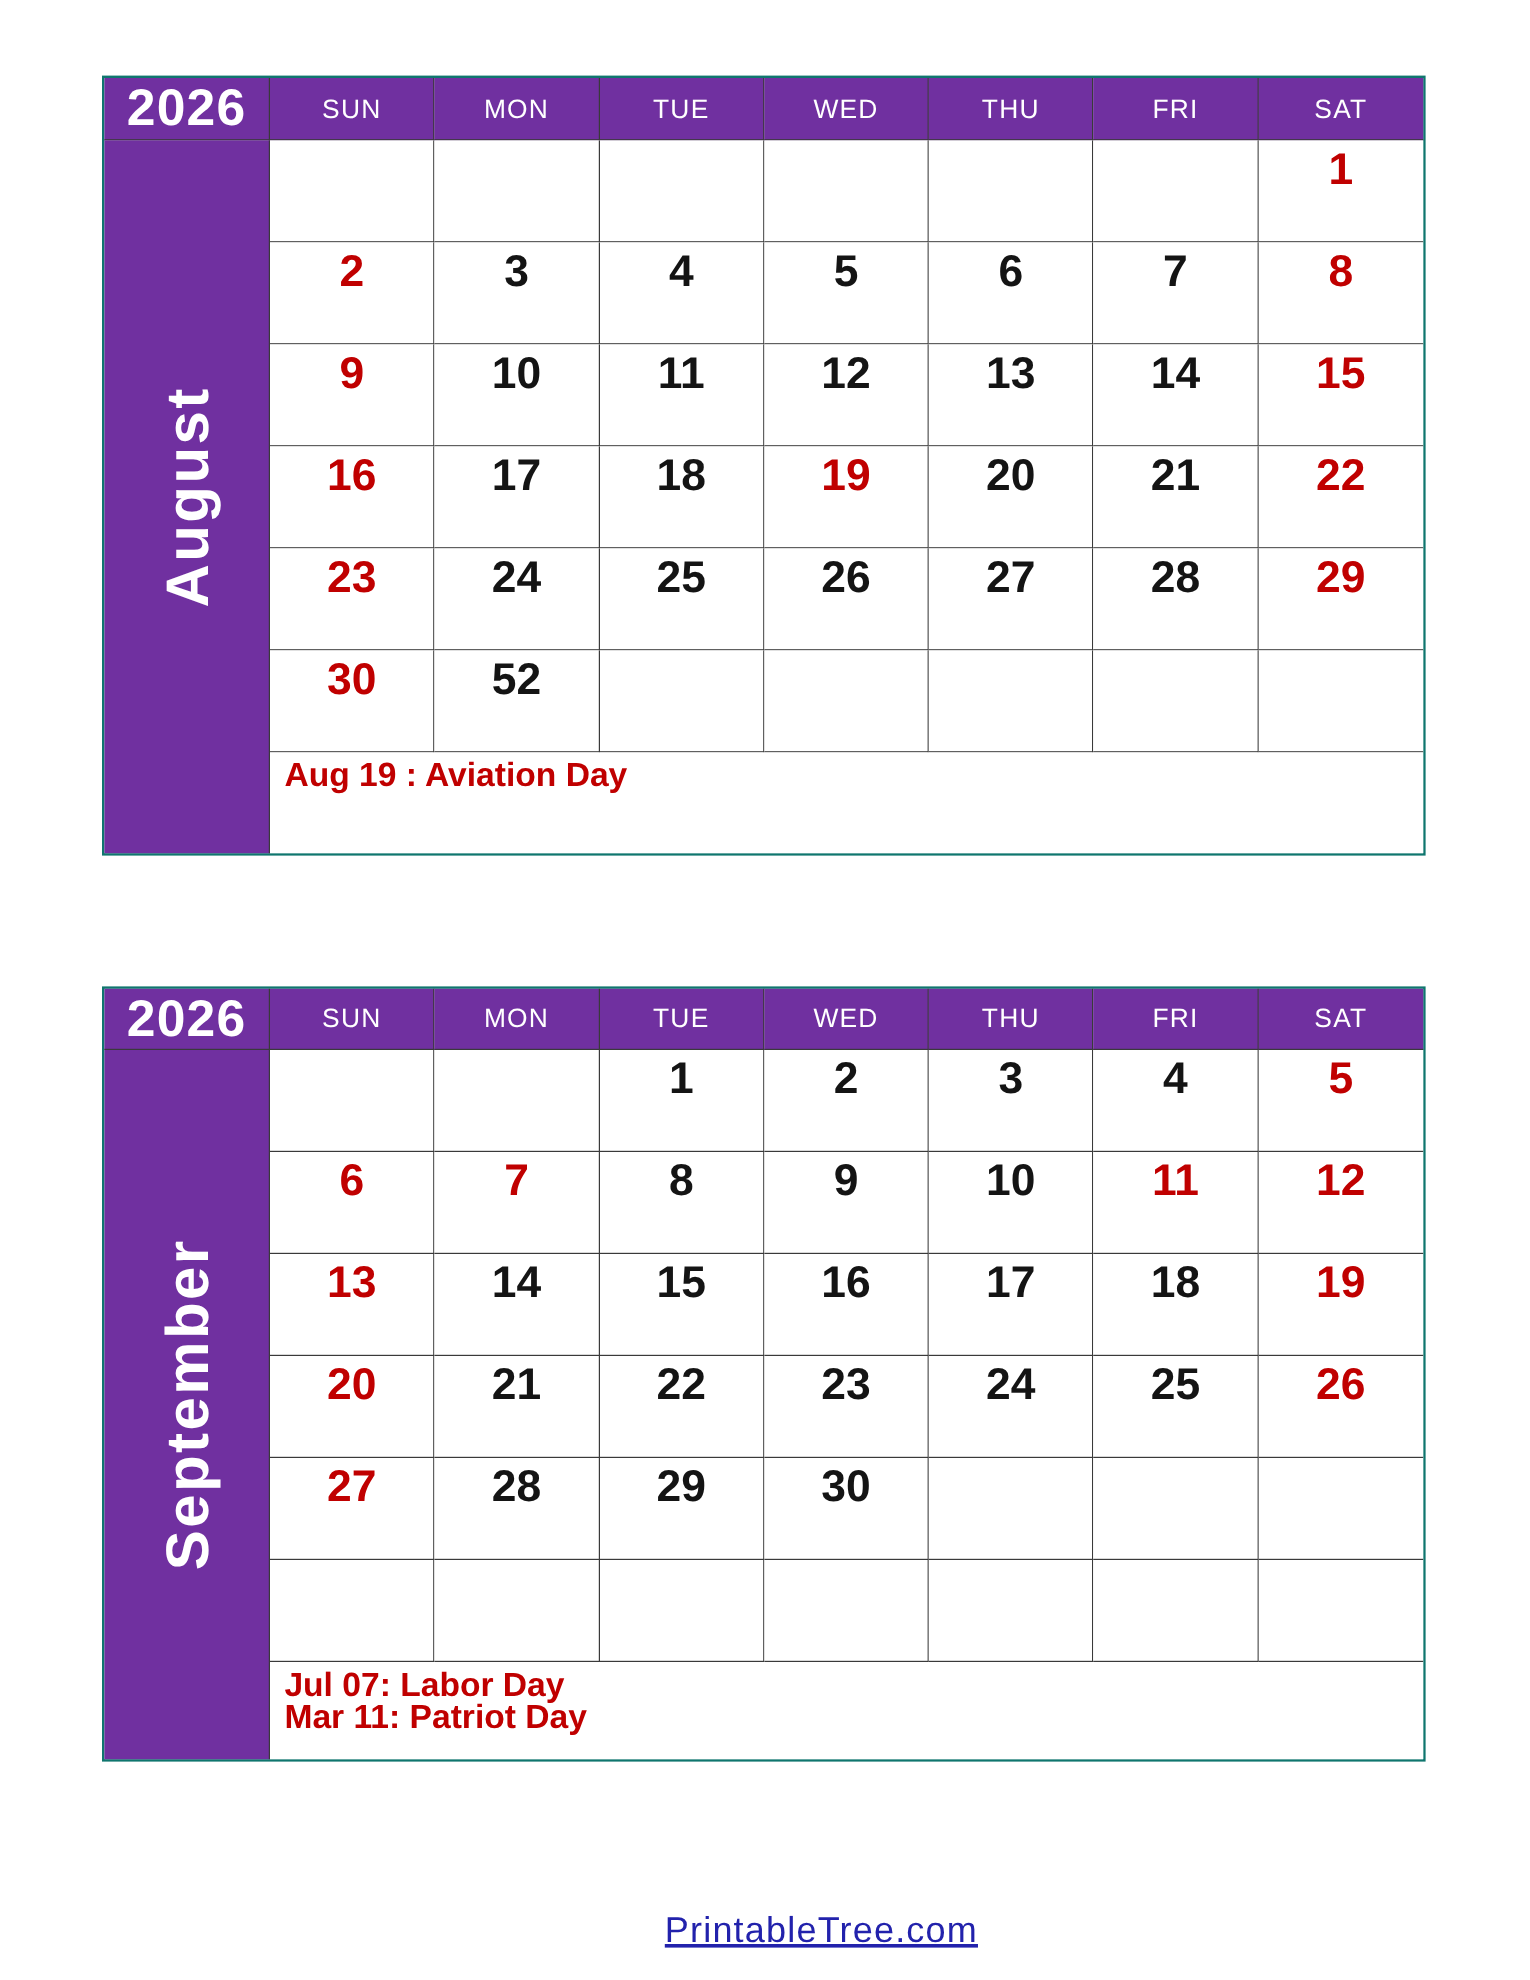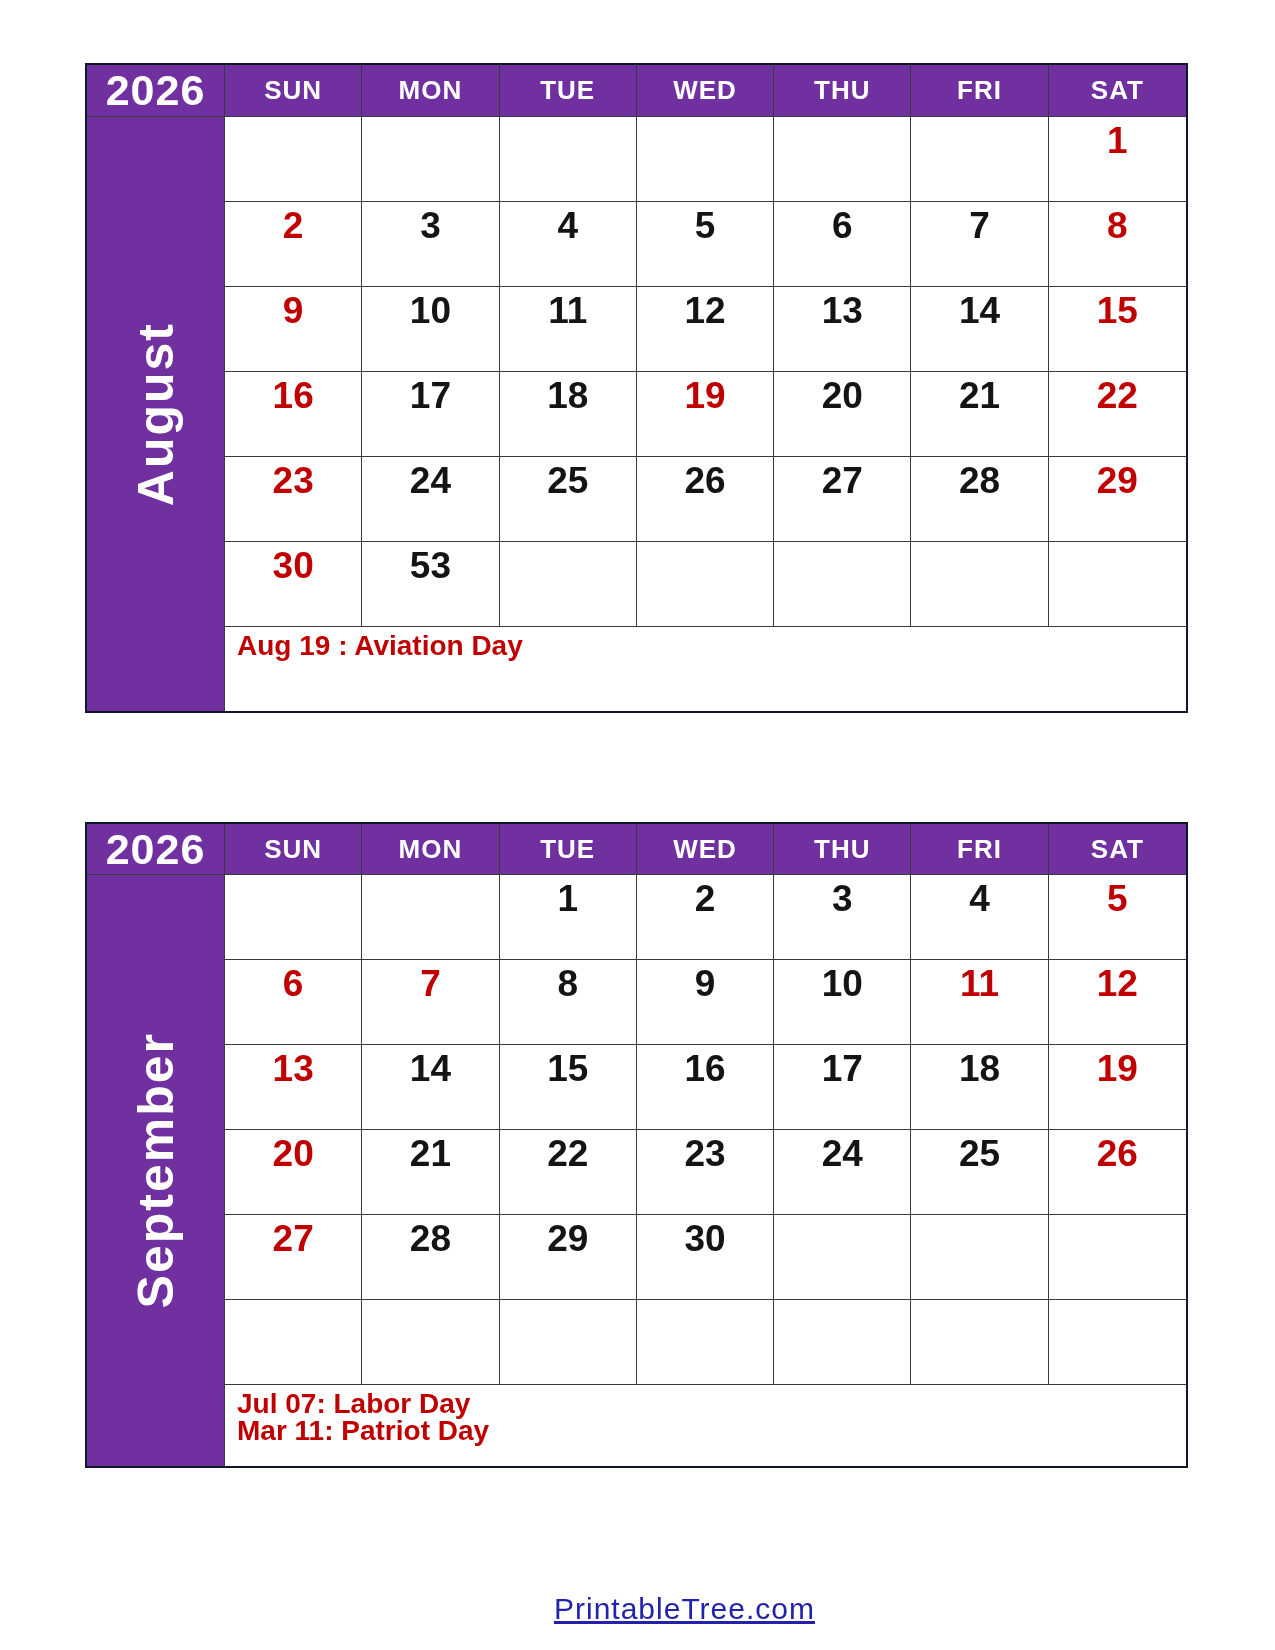--- a/index.html
+++ b/index.html
@@ -5,42 +5,42 @@
   html,body{margin:0;padding:0;}
   body{
     width:1275px;height:1650px;position:relative;background:#ffffff;
     font-family:"Liberation Sans", sans-serif;
     overflow:hidden;
   }
   .calendar{
     position:absolute;left:85px;width:1103px;
     display:grid;
     grid-template-columns:138px repeat(7,1fr);
-    border:2px solid #0f172a;
+    border:2px solid #0f766e;
     background:#ffffff;
     box-sizing:border-box;
   }
   #cal-0{top:63px;height:650px;grid-template-rows:52px repeat(6,85px) 1fr;}
   #cal-1{top:822px;height:646px;grid-template-rows:51px repeat(6,85px) 1fr;}
   .cell{
     border-right:1px solid #3a3a3a;
     border-bottom:1px solid #3a3a3a;
     box-sizing:border-box;
     overflow:hidden;
   }
   .cell.lastcol{border-right:none;}
   .year{
     background:#7030A0;color:#ffffff;
     display:flex;align-items:center;justify-content:center;
     font-size:43px;font-weight:bold;letter-spacing:1px;
   }
   .dow{
     background:#7030A0;color:#ffffff;
     display:flex;align-items:center;justify-content:center;
-    font-size:26px;font-weight:bold;letter-spacing:1px;
+    font-size:22px;font-weight:normal;letter-spacing:1px;
   }
   .sidebar{
     grid-column:1;grid-row:2 / span 7;
     background:#7030A0;
     display:flex;align-items:center;justify-content:center;
     border-bottom:none;
   }
   .month-text{
     writing-mode:vertical-rl;
     transform:rotate(180deg);
@@ -118,21 +118,21 @@
     <div class="cell day">21</div>
     <div class="cell day red lastcol">22</div>
     <div class="cell day red">23</div>
     <div class="cell day">24</div>
     <div class="cell day">25</div>
     <div class="cell day">26</div>
     <div class="cell day">27</div>
     <div class="cell day">28</div>
     <div class="cell day red lastcol">29</div>
     <div class="cell day red">30</div>
-    <div class="cell day">53</div>
+    <div class="cell day">52</div>
     <div class="cell day"></div>
     <div class="cell day"></div>
     <div class="cell day"></div>
     <div class="cell day"></div>
     <div class="cell day lastcol"></div>
     <div class="cell holidays">
       <div class="holiday-line">Aug 19 : Aviation Day</div>
     </div>
   </div>
 <div class="calendar" id="cal-1">

